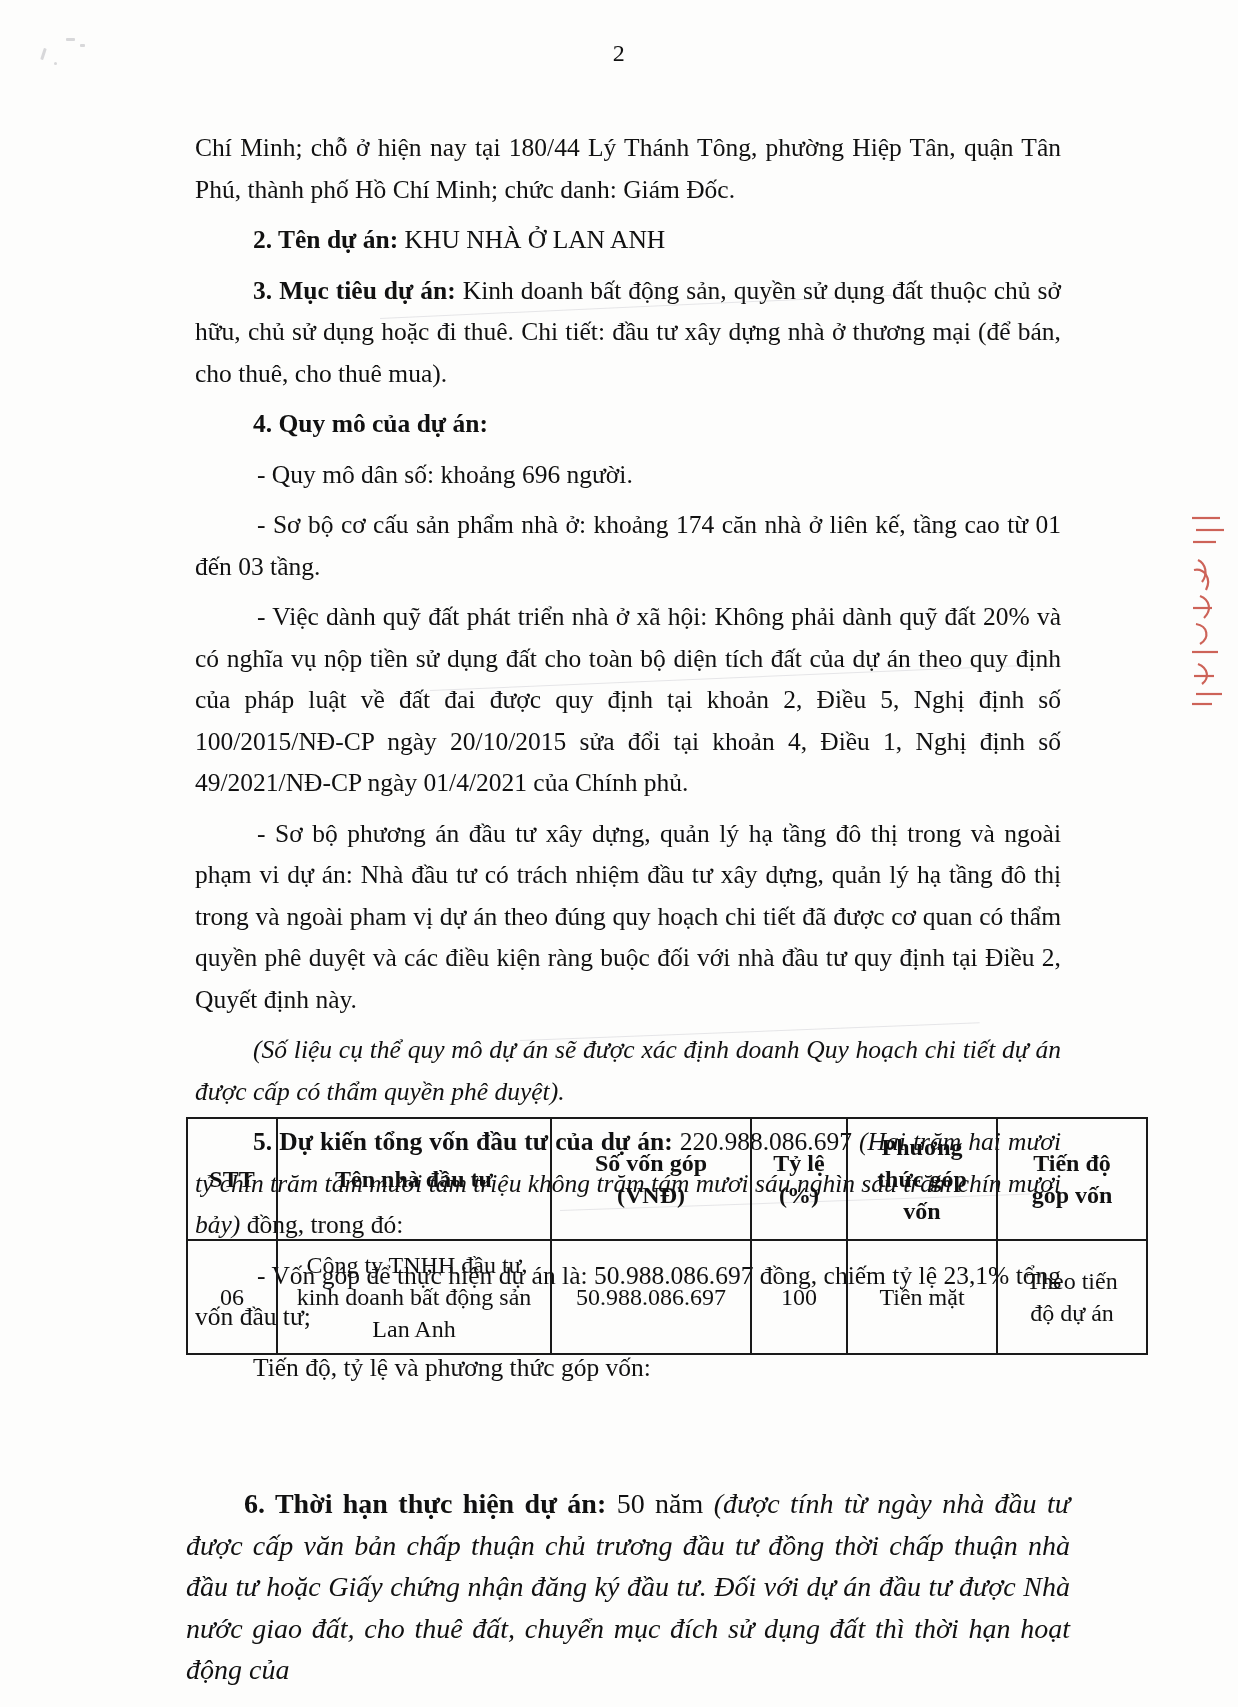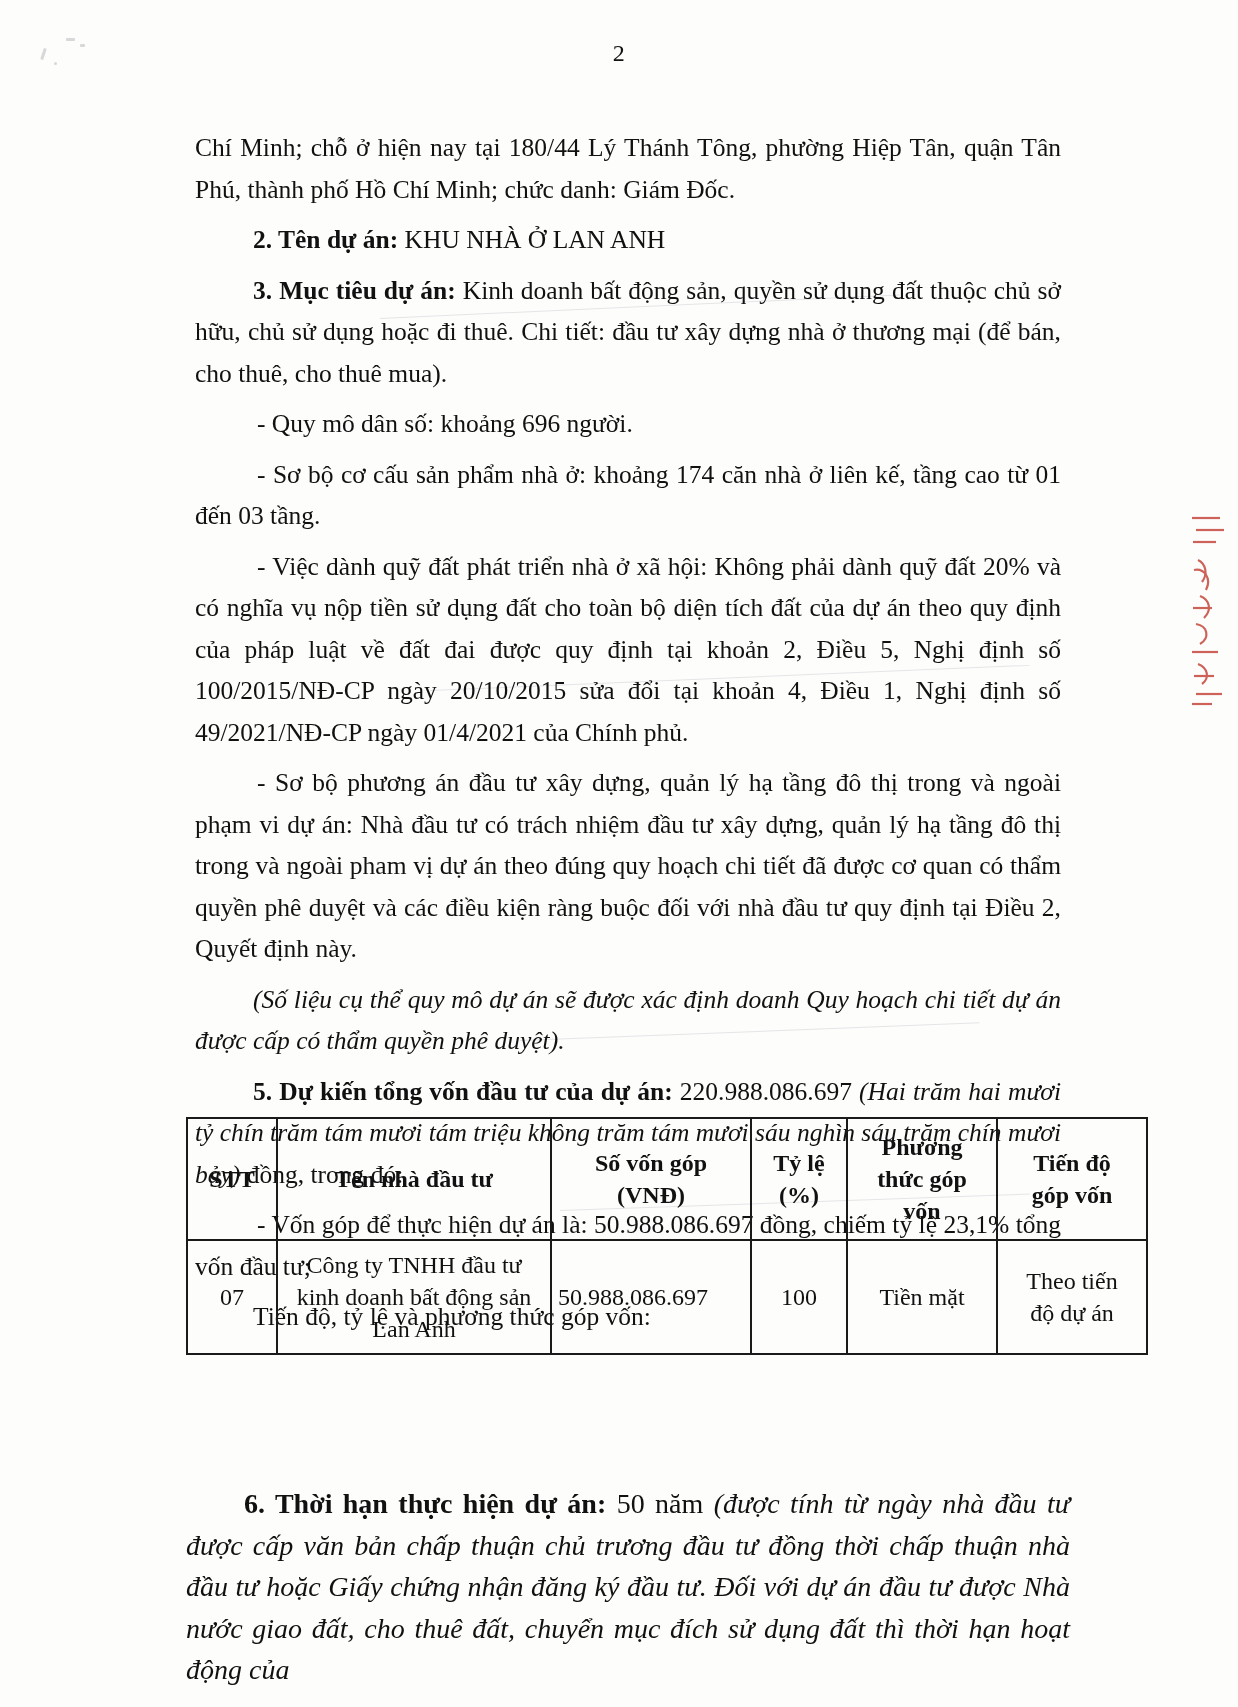--- a/index.html
+++ b/index.html
@@ -90,21 +90,21 @@
   table.capital-table th {
     font-weight: bold;
     text-align: center;
     height: 112px;
   }
   table.capital-table td {
     height: 104px;
   }
   .c-stt    { width: 76px;  text-align: center; }
   .c-name   { width: 260px; text-align: center; }
-  .c-amount { width: 186px; }
+  .c-amount { width: 186px; text-align: center; }
   .c-ratio  { width: 82px;  text-align: center; }
   .c-method { width: 136px; text-align: center; }
   .c-sched  { width: 136px; text-align: center; }
 
   .tail-text {
     position: absolute;
     left: 186px;
     top: 1455px;
     width: 884px;
     font-size: 28px;
@@ -158,20 +158,21 @@
   </svg>
 
   <div class="body-text">
 
     <p class="p-none">Chí Minh; chỗ ở hiện nay tại 180/44 Lý Thánh Tông, phường Hiệp Tân, quận Tân Phú, thành phố Hồ Chí Minh; chức danh: Giám Đốc.</p>
 
     <p class="p-indent"><b>2. Tên dự án:</b><span> KHU NHÀ Ở LAN ANH</span></p>
 
     <p class="p-indent"><b>3. Mục tiêu dự án:</b><span> Kinh doanh bất động sản, quyền sử dụng đất thuộc chủ sở hữu, chủ sử dụng hoặc đi thuê. Chi tiết: đầu tư xây dựng nhà ở thương mại (để bán, cho thuê, cho thuê mua).</span></p>
 
+    <p class="p-indent"><b>4. Quy mô của dự án:</b></p>
 
 
     <p class="p-indent-sm">- Quy mô dân số: khoảng 696 người.</p>
 
     <p class="p-indent-sm">- Sơ bộ cơ cấu sản phẩm nhà ở: khoảng 174 căn nhà ở liên kế, tầng cao từ 01 đến 03 tầng.</p>
 
     <p class="p-indent-sm">- Việc dành quỹ đất phát triển nhà ở xã hội: Không phải dành quỹ đất 20% và có nghĩa vụ nộp tiền sử dụng đất cho toàn bộ diện tích đất của dự án theo quy định của pháp luật về đất đai được quy định tại khoản 2, Điều 5, Nghị định số 100/2015/NĐ-CP ngày 20/10/2015 sửa đổi tại khoản 4, Điều 1, Nghị định số 49/2021/NĐ-CP ngày 01/4/2021 của Chính phủ.</p>
 
     <p class="p-indent-sm">- Sơ bộ phương án đầu tư xây dựng, quản lý hạ tầng đô thị trong và ngoài phạm vi dự án: Nhà đầu tư có trách nhiệm đầu tư xây dựng, quản lý hạ tầng đô thị trong và ngoài pham vị dự án theo đúng quy hoạch chi tiết đã được cơ quan có thẩm quyền phê duyệt và các điều kiện ràng buộc đối với nhà đầu tư quy định tại Điều 2, Quyết định này.</p>
 
@@ -206,21 +207,21 @@
             <div>vốn</div>
           </th>
           <th class="c-sched">
             <div>Tiến độ</div>
             <div>góp vốn</div>
           </th>
         </tr>
       </thead>
       <tbody>
         <tr>
-          <td class="c-stt">07</td>
+          <td class="c-stt">06</td>
           <td class="c-name">Công ty TNHH đầu tư kinh doanh bất động sản Lan Anh</td>
           <td class="c-amount">50.988.086.697</td>
           <td class="c-ratio">100</td>
           <td class="c-method">Tiền mặt</td>
           <td class="c-sched">
             <div>Theo tiến</div>
             <div>độ dự án</div>
           </td>
         </tr>
       </tbody>

